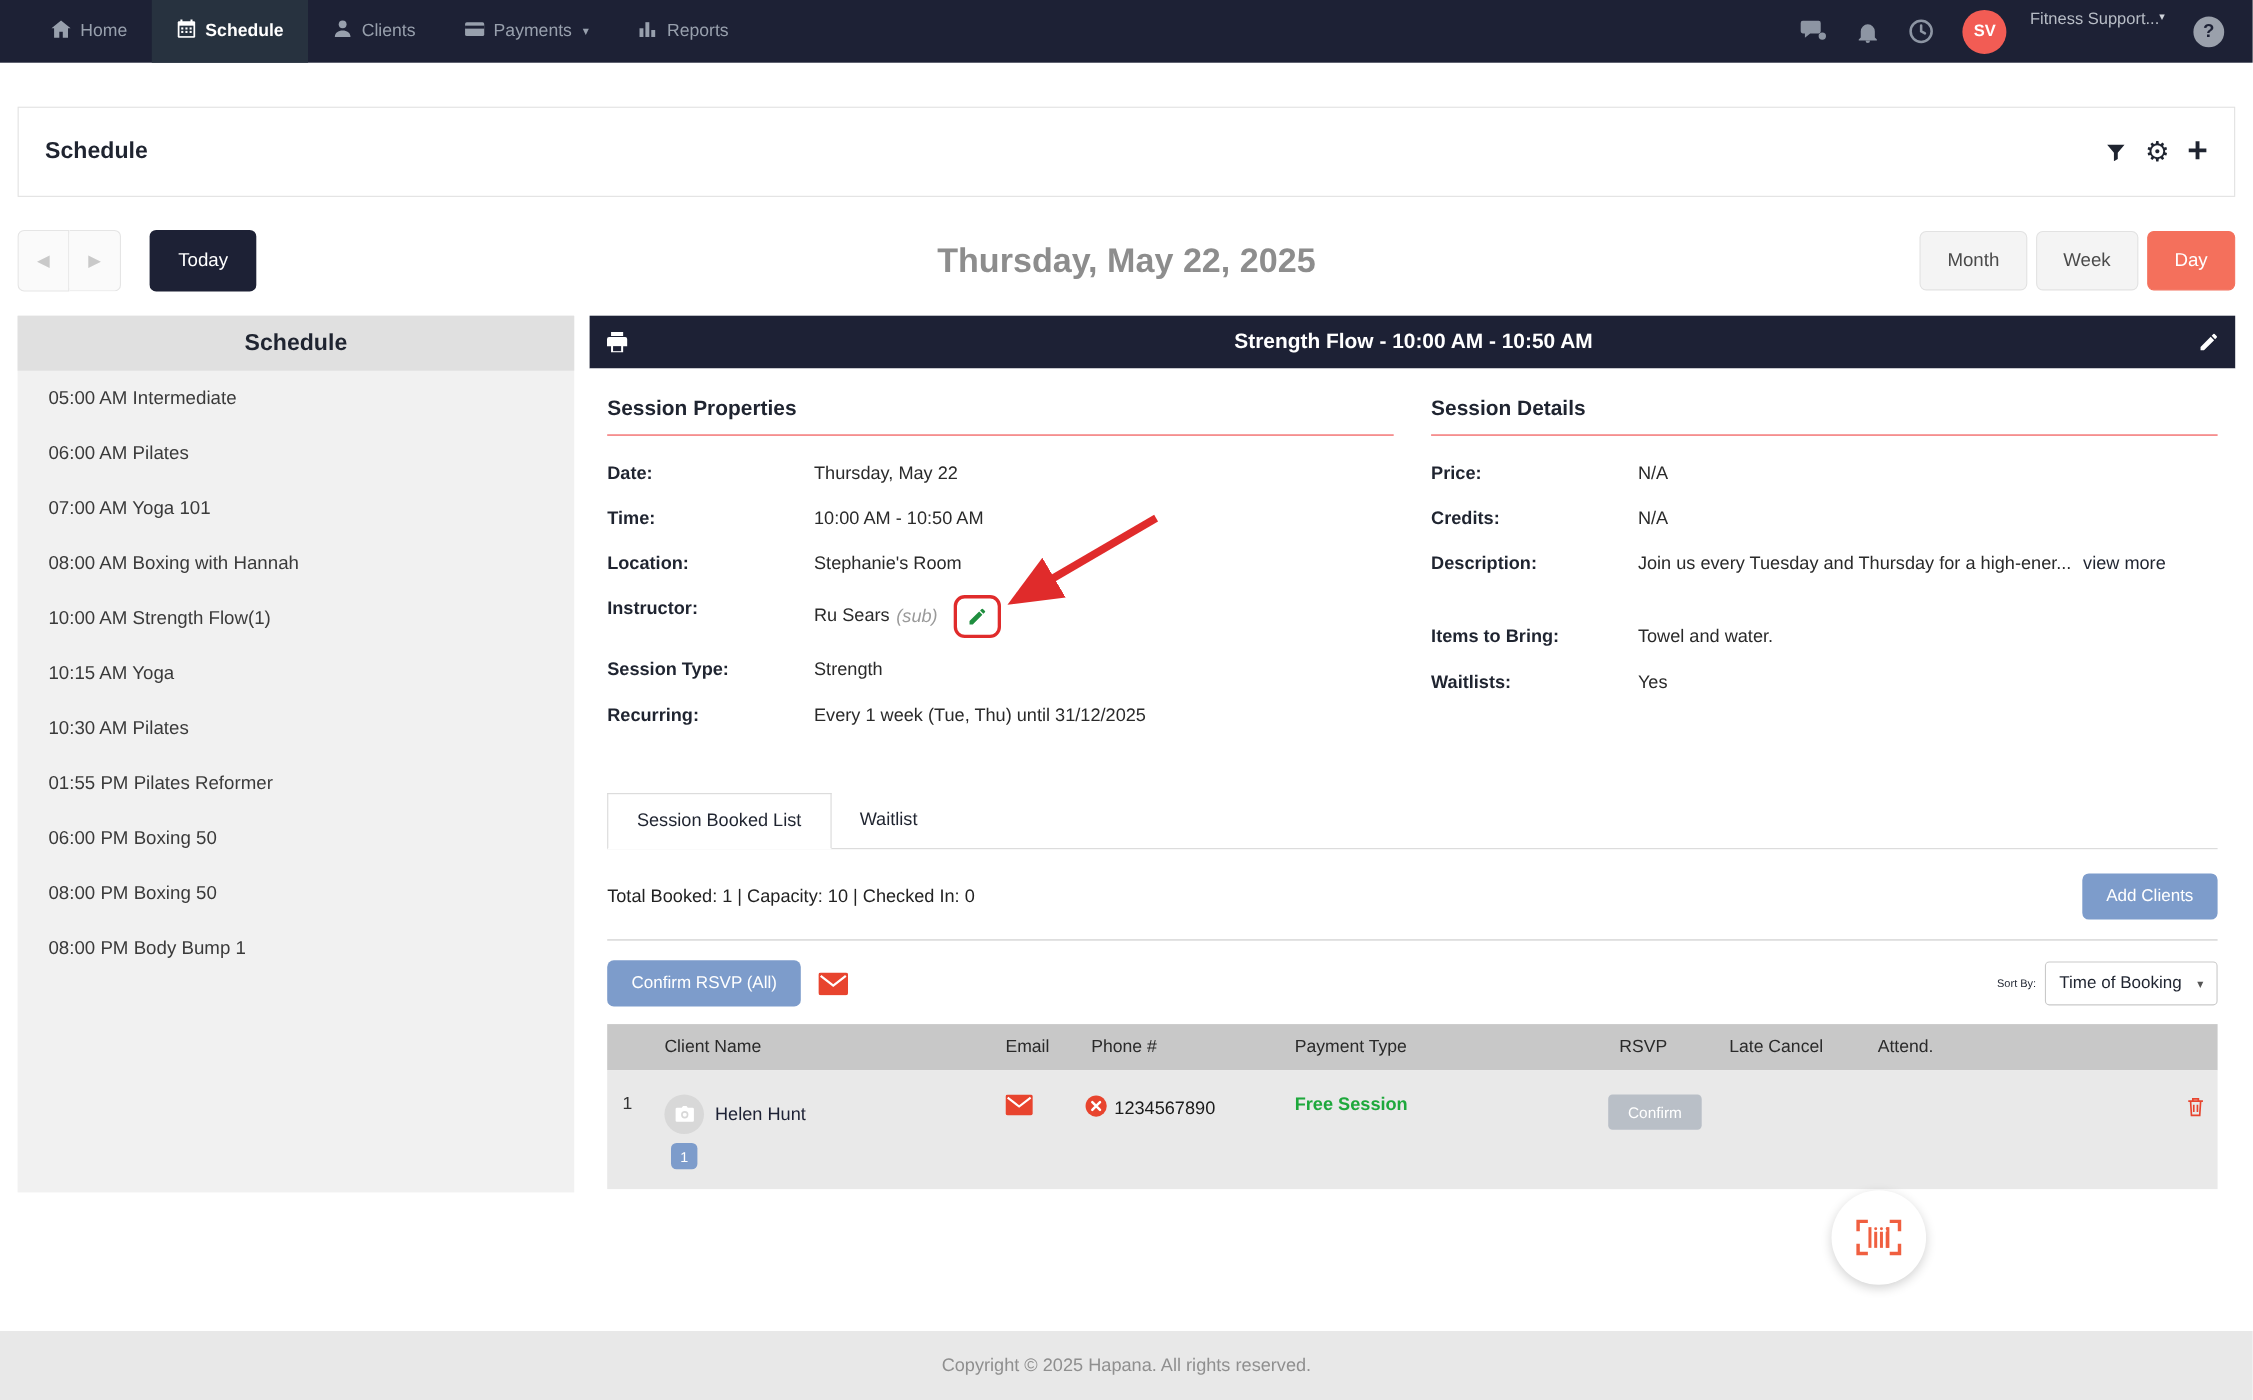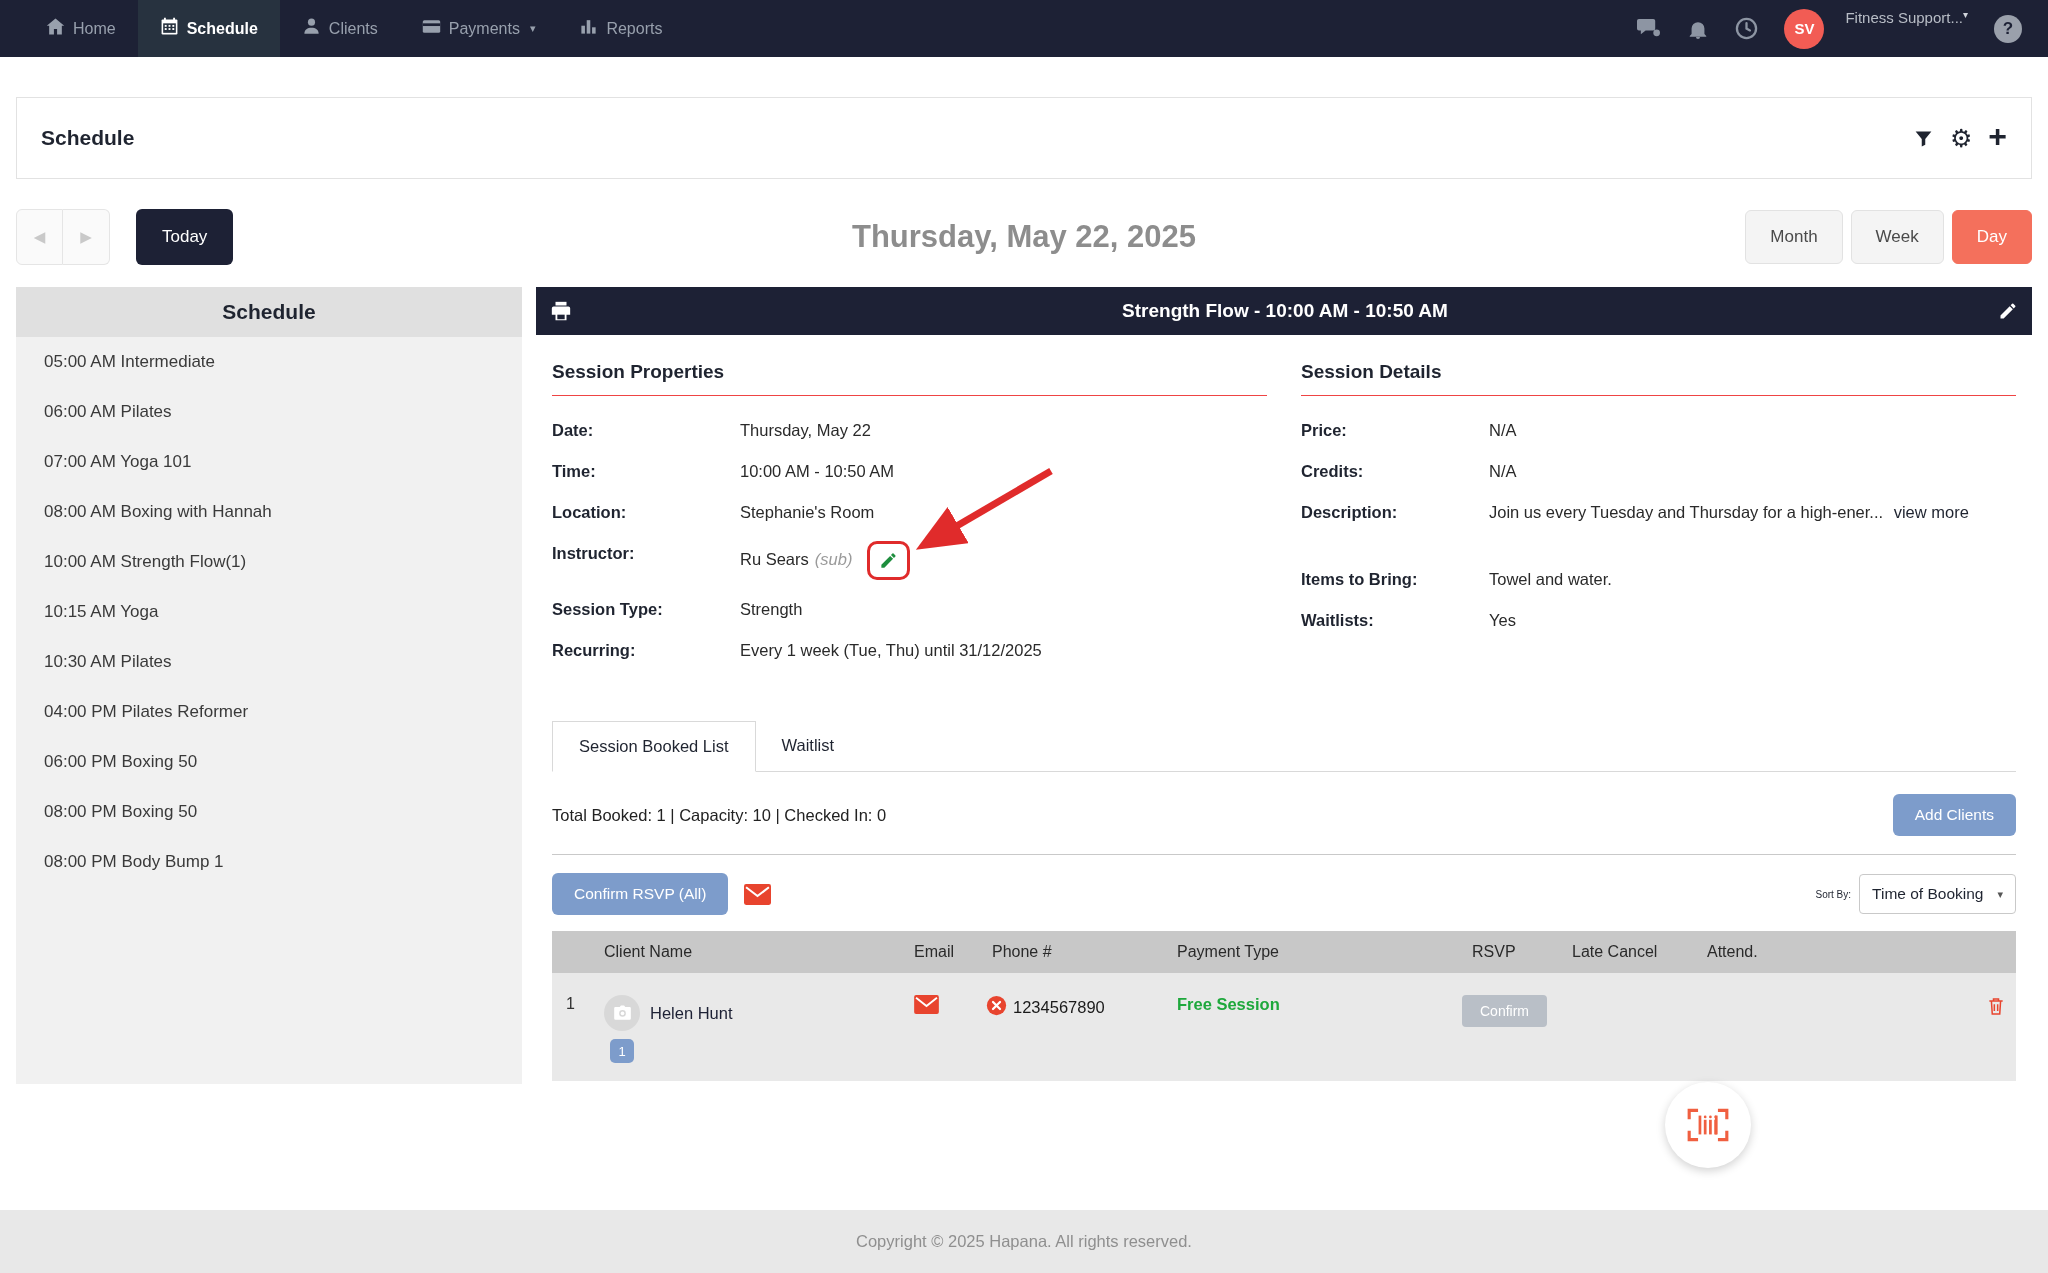--- a/index.html
+++ b/index.html
@@ -225,21 +225,21 @@
 
   <div class="sidebar">
     <div class="sidebar-header">Schedule</div>
     <div class="session-item">05:00 AM Intermediate</div>
     <div class="session-item">06:00 AM Pilates</div>
     <div class="session-item">07:00 AM Yoga 101</div>
     <div class="session-item">08:00 AM Boxing with Hannah</div>
     <div class="session-item">10:00 AM Strength Flow(1)</div>
     <div class="session-item">10:15 AM Yoga</div>
     <div class="session-item">10:30 AM Pilates</div>
-    <div class="session-item">04:00 PM Pilates Reformer</div>
+    <div class="session-item">01:55 PM Pilates Reformer</div>
     <div class="session-item">06:00 PM Boxing 50</div>
     <div class="session-item">08:00 PM Boxing 50</div>
     <div class="session-item">08:00 PM Body Bump 1</div>
   </div>
 
   <div class="panel">
     <div class="panel-header">
       <span class="icon-btn">
           <svg viewBox="0 0 24 24" width="22" height="22">
             <path fill="#fff" d="M6 2h12v4H6z"></path>

